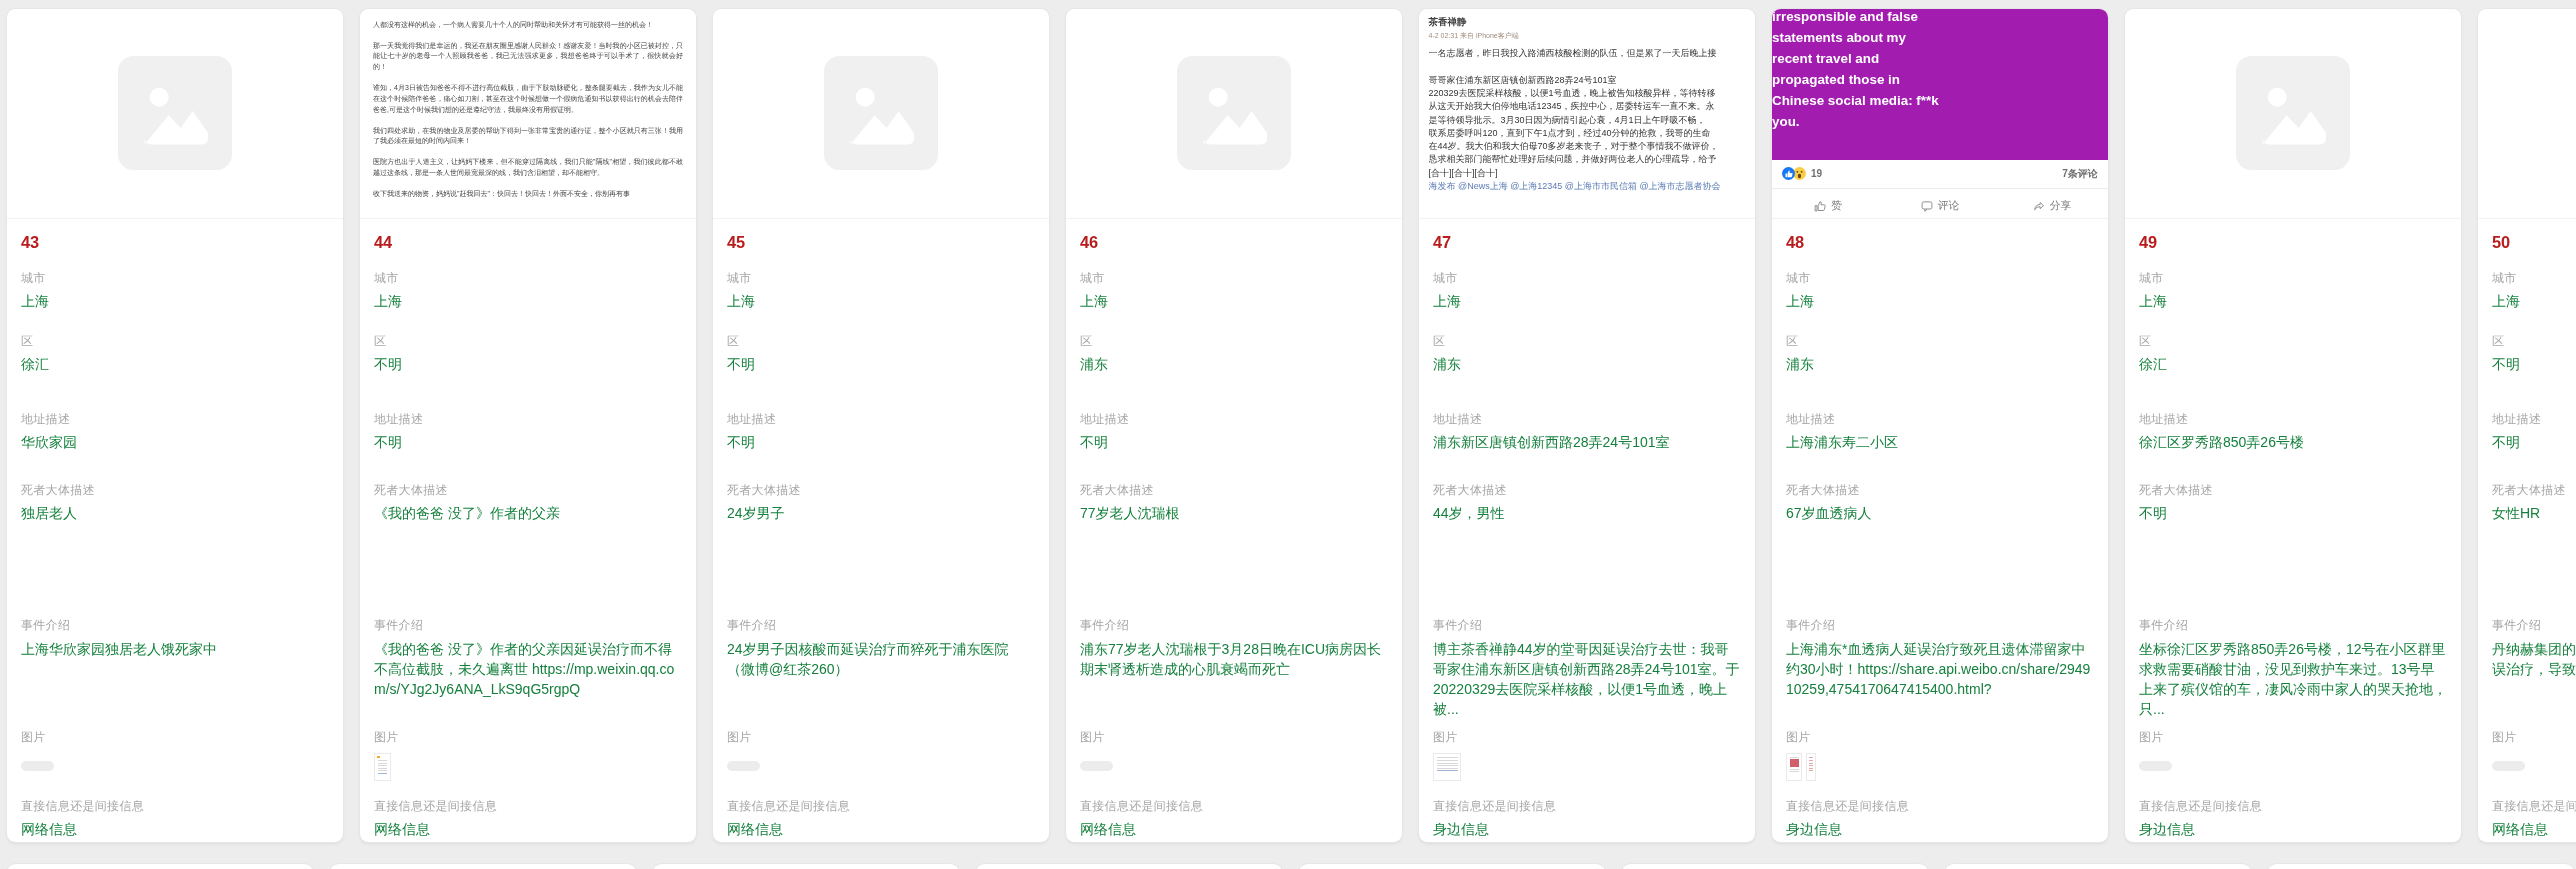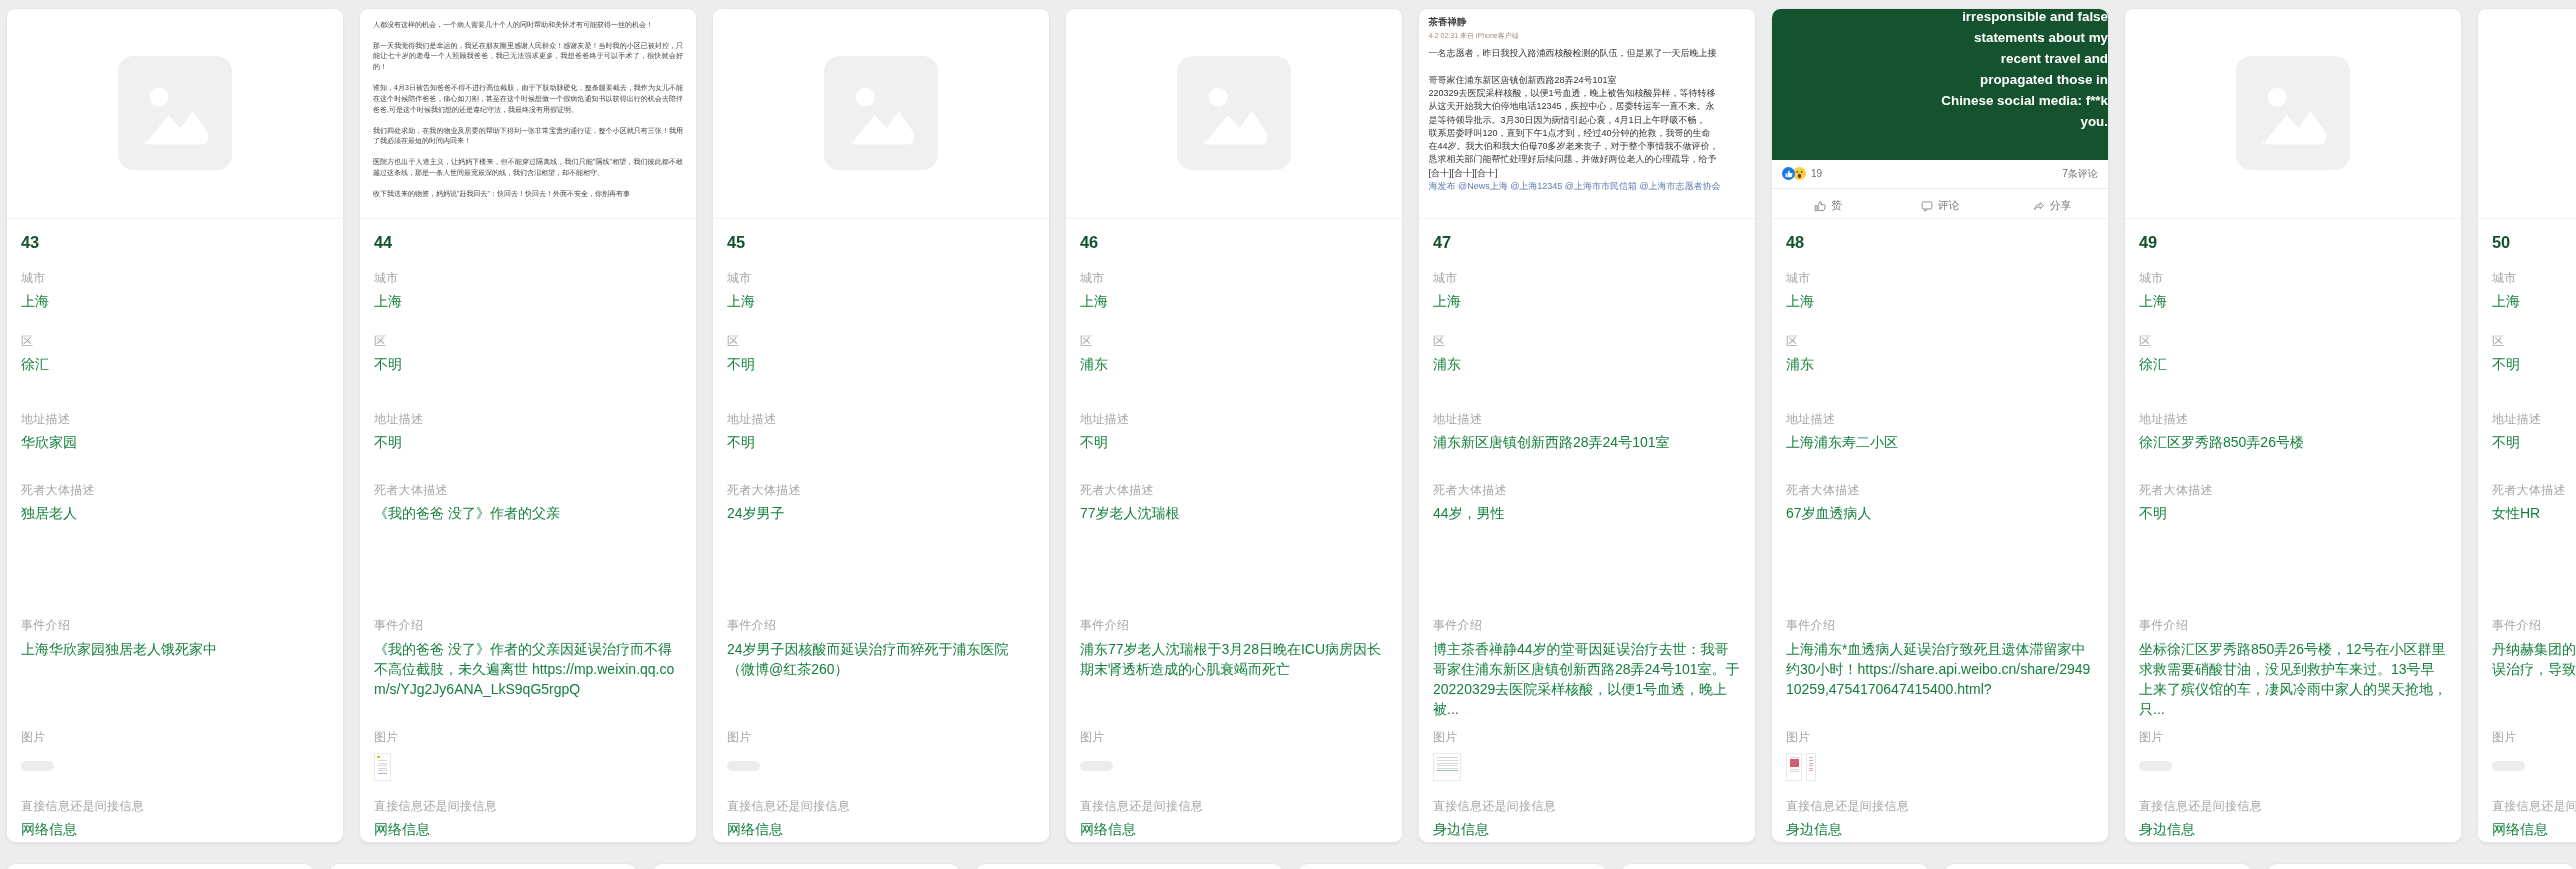--- a/index.html
+++ b/index.html
@@ -10,21 +10,21 @@
     -webkit-font-smoothing:antialiased;
   }
   .row{position:absolute;top:8.6px;left:7px;display:flex;gap:17px;}
   .card{
     width:336px;height:833px;background:#fff;border-radius:8.6px;
     box-shadow:0 0 0 0.9px #e6e6e6,0 1.7px 3.4px rgba(0,0,0,.07);
     overflow:hidden;display:flex;flex-direction:column;flex:0 0 auto;
   }
   .media{height:209px;flex:0 0 209px;border-bottom:0.9px solid #f2f2f2;overflow:hidden;position:relative;background:#fff;}
   .body{padding:0 14px;flex:1;}
-  .num{margin-top:14px;font-size:16.4px;font-weight:700;color:#14532d;}
+  .num{margin-top:14px;font-size:16.4px;font-weight:700;color:#b91c1c;}
   .fld .lbl{font-size:12px;color:#a6a6a6;letter-spacing:0.3px;line-height:11.2px;}
   .fld .val{margin-top:7px;font-size:14px;color:#15803d;line-height:20px;}
   .f-city{margin-top:21px;}
   .f-district{margin-top:25px;}
   .f-address{margin-top:40px;}
   .f-deceased{margin-top:33px;}
   .f-event{margin-top:97px;}
   .f-event .val{height:81px;overflow:hidden;word-break:break-all;}
   .f-image{margin-top:12px;}
   .thumb-area{margin-top:10.3px;height:29px;display:flex;align-items:flex-start;}
@@ -40,23 +40,23 @@
 
   
   .weibo{padding:7.8px 9.5px;}
   .wb-name{font-size:9.5px;font-weight:700;color:#3d3d3d;}
   .wb-meta{font-size:7px;color:#a08c7d;margin-top:1.7px;}
   .wb-body{margin-top:6px;font-size:9px;line-height:13.3px;color:#333;}
   .wb-body div{white-space:nowrap;overflow:hidden;}
   .wb-mentions{color:#5b7bb4;white-space:nowrap;overflow:hidden;font-size:9px;line-height:13.3px;}
 
   
-  .fb-banner{background:#14532d;color:#fff;font-weight:700;font-size:13.4px;line-height:21px;
-    text-align:right;height:158px;margin-top:-7px;padding-top:4.3px;box-sizing:border-box;}
-  .fb-react{display:flex;align-items:center;padding:0 10.3px;height:28.4px;font-size:10px;color:#6e6e6e;}
+  .fb-banner{background:#a21caf;color:#fff;font-weight:700;font-size:13.4px;line-height:21px;
+    text-align:left;height:158px;margin-top:-7px;padding-top:4.3px;box-sizing:border-box;}
+  .fb-react{display:flex;align-items:center;padding:0 10.3px;height:28.4px;font-size:10px;color:#6e6e6e;font-weight:bold;}
   .r-ic{width:13px;height:13px;border-radius:50%;display:flex;align-items:center;justify-content:center;}
   .r-thumb{background:#1877f2;z-index:2;}
   .r-wow{margin-left:-2.6px;z-index:1;}
   .r-count{margin-left:5.2px;}
   .r-sp{flex:1;}
   .fb-actions{border-top:0.9px solid #ebebeb;display:flex;height:34px;color:#7a7a7a;font-size:10.8px;}
   .fb-actions .act{flex:1;display:flex;align-items:center;justify-content:center;gap:5.2px;}
 
   
   .pill{width:33px;height:10.3px;border-radius:5.2px;background:#ececec;margin-top:7.8px;}

